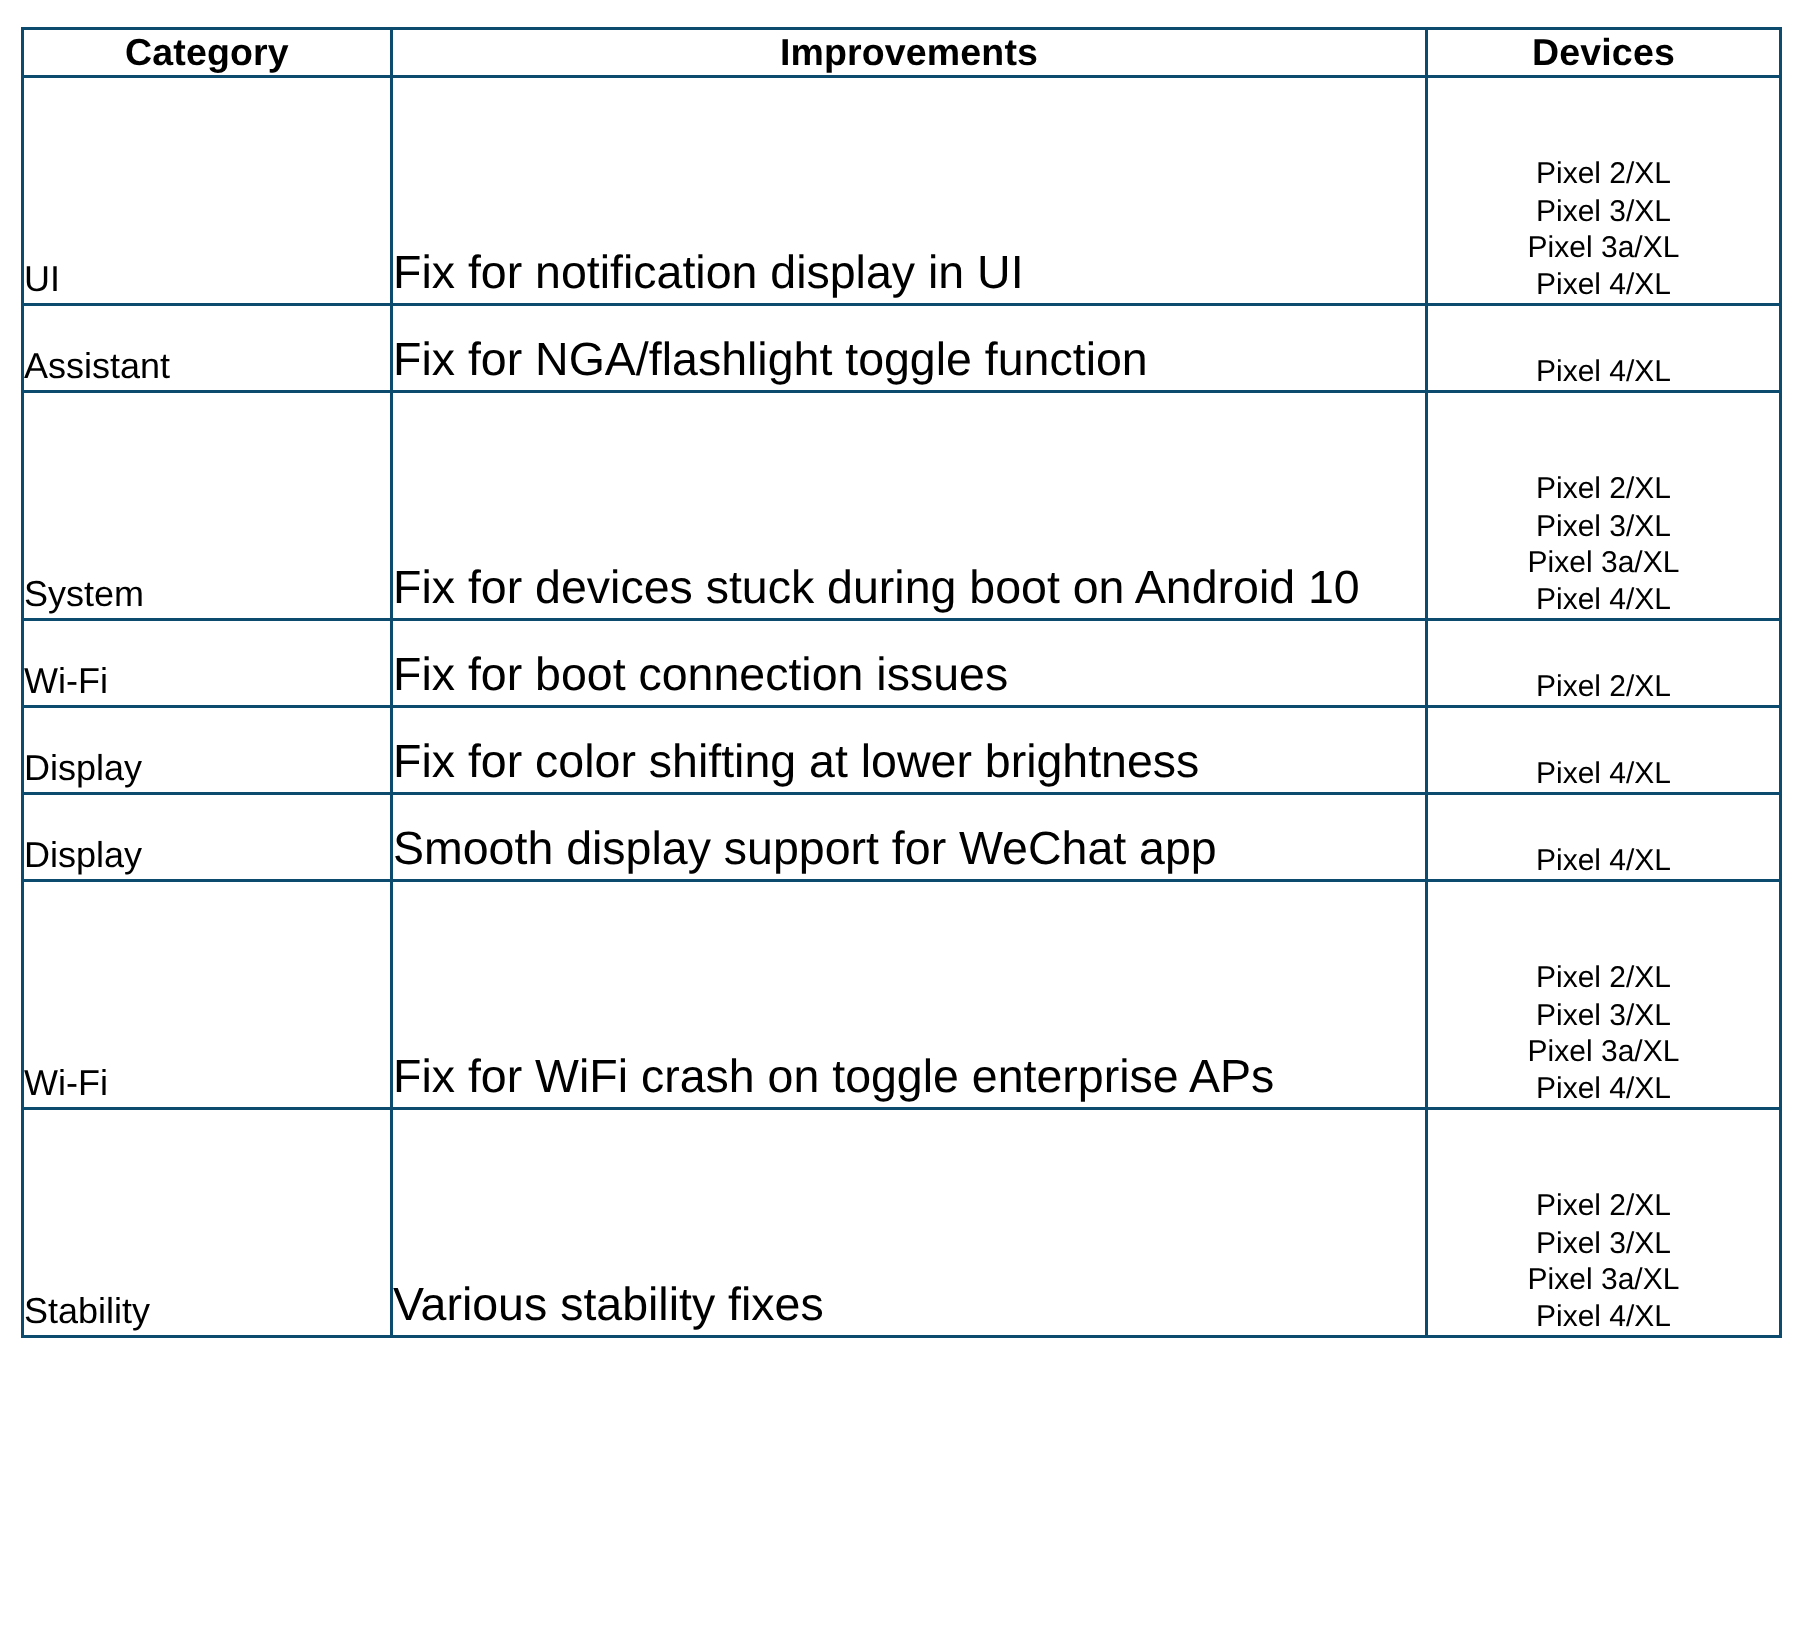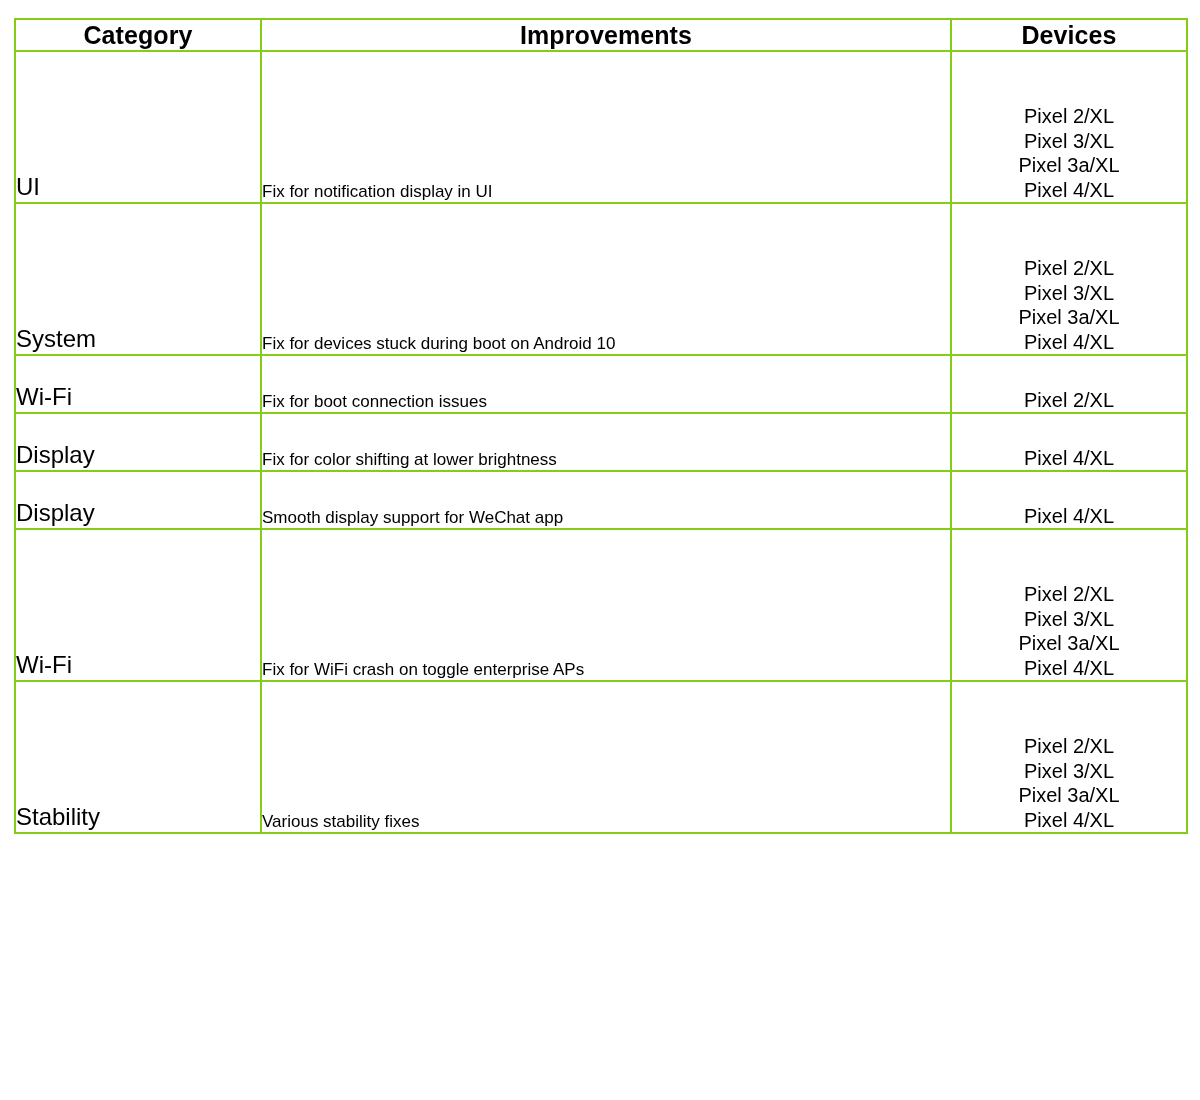--- a/index.html
+++ b/index.html
@@ -21,21 +21,21 @@
     padding: 18px 14px 14px 14px;
   }
   table.release-table {
     border-collapse: collapse;
     width: 1172px;
     table-layout: fixed;
     background: #ffffff;
   }
   table.release-table th,
   table.release-table td {
-    border: 2px solid #84cc16;
+    border: 2px solid #0c4a6e;
     vertical-align: bottom;
     padding: 0;
     margin-top: 47px;
   }
   col.col-category { width: 246px; }
   col.col-improvements { width: 690px; }
   col.col-devices { width: 236px; }
 
   thead th {
     text-align: center;
@@ -47,21 +47,21 @@
     letter-spacing: 0.1px;
   }
 
   td.cat {
     font-size: 24px;
     line-height: 1.25;
     padding: 6px 6px 8px 6px;
   }
   td.imp {
     text-align: left;
-    font-size: 17px;
+    font-size: 31px;
     line-height: 1.25;
     padding: 6px 8px 8px 12px;
   }
   td.dev {
     text-align: center;
     font-size: 20px;
     line-height: 1.22;
     padding: 6px 6px 10px 6px;
   }
   td.dev .dev-line {
@@ -89,20 +89,27 @@
       </tr>
     </thead>
     <tbody id="table-body">
         <tr class="tall">
           <td class="cat">UI</td>
           <td class="imp">Fix for notification display in UI</td>
           <td class="dev">
             <span class="dev-line">Pixel 2/XL</span>
             <span class="dev-line">Pixel 3/XL</span>
             <span class="dev-line">Pixel 3a/XL</span>
+            <span class="dev-line">Pixel 4/XL</span>
+          </td>
+        </tr>
+        <tr class="short">
+          <td class="cat">Assistant</td>
+          <td class="imp">Fix for NGA/flashlight toggle function</td>
+          <td class="dev">
             <span class="dev-line">Pixel 4/XL</span>
           </td>
         </tr>
         <tr class="tall">
           <td class="cat">System</td>
           <td class="imp">Fix for devices stuck during boot on Android 10</td>
           <td class="dev">
             <span class="dev-line">Pixel 2/XL</span>
             <span class="dev-line">Pixel 3/XL</span>
             <span class="dev-line">Pixel 3a/XL</span>

